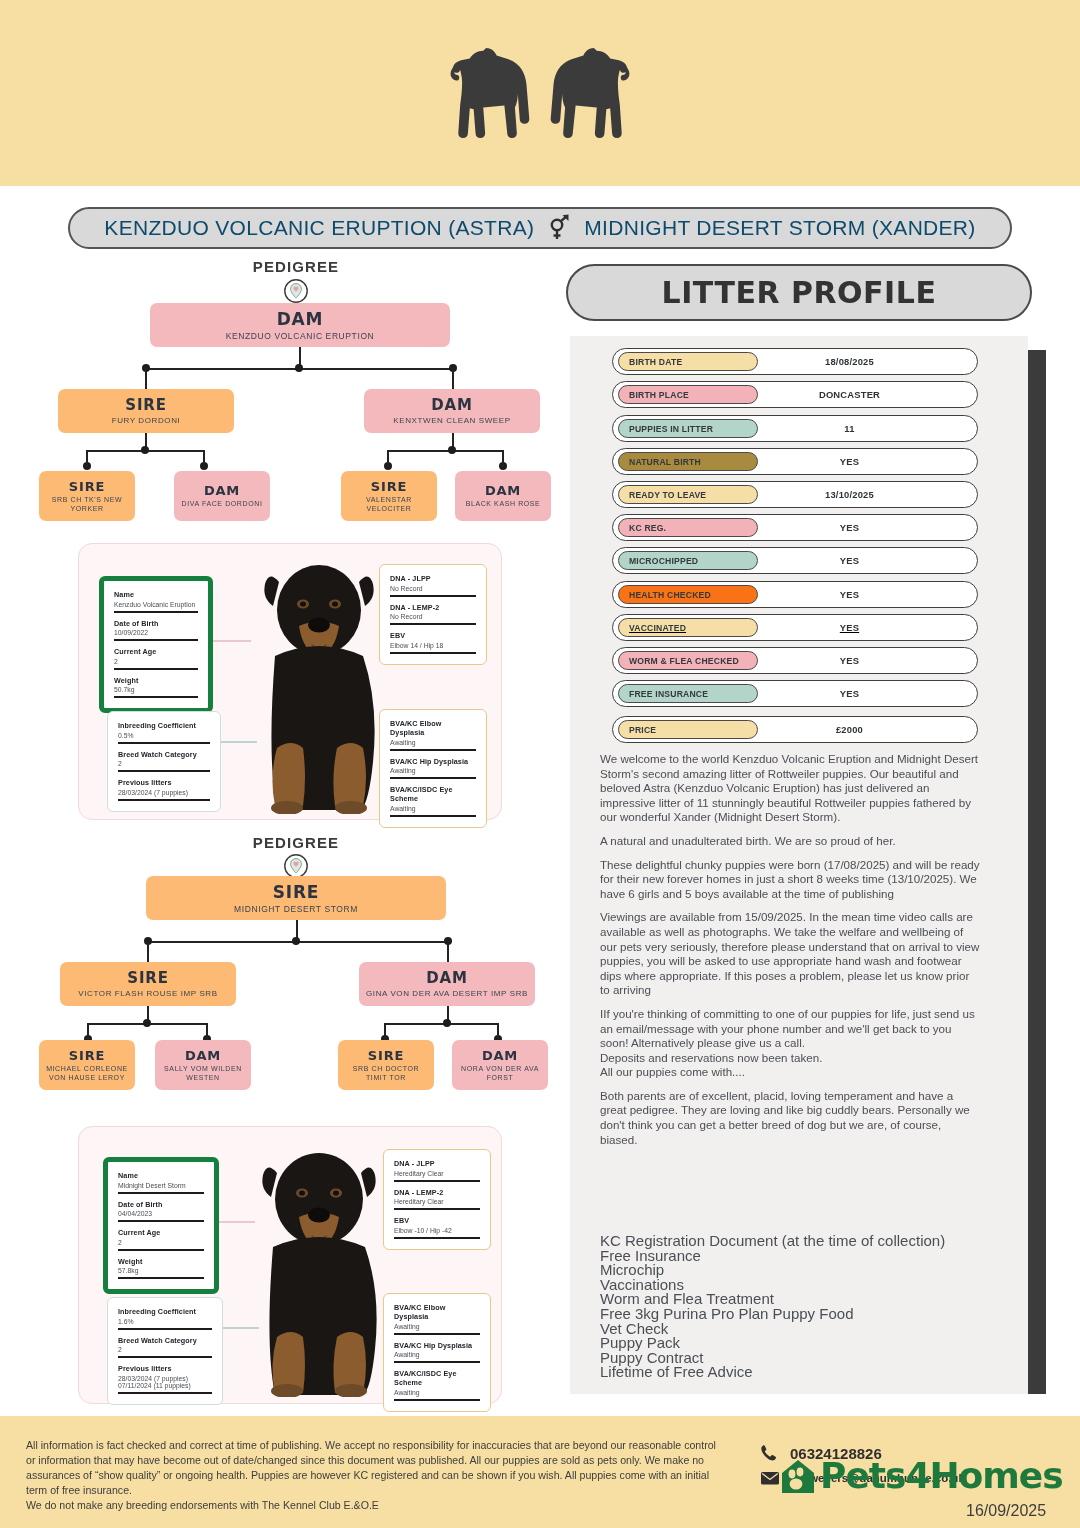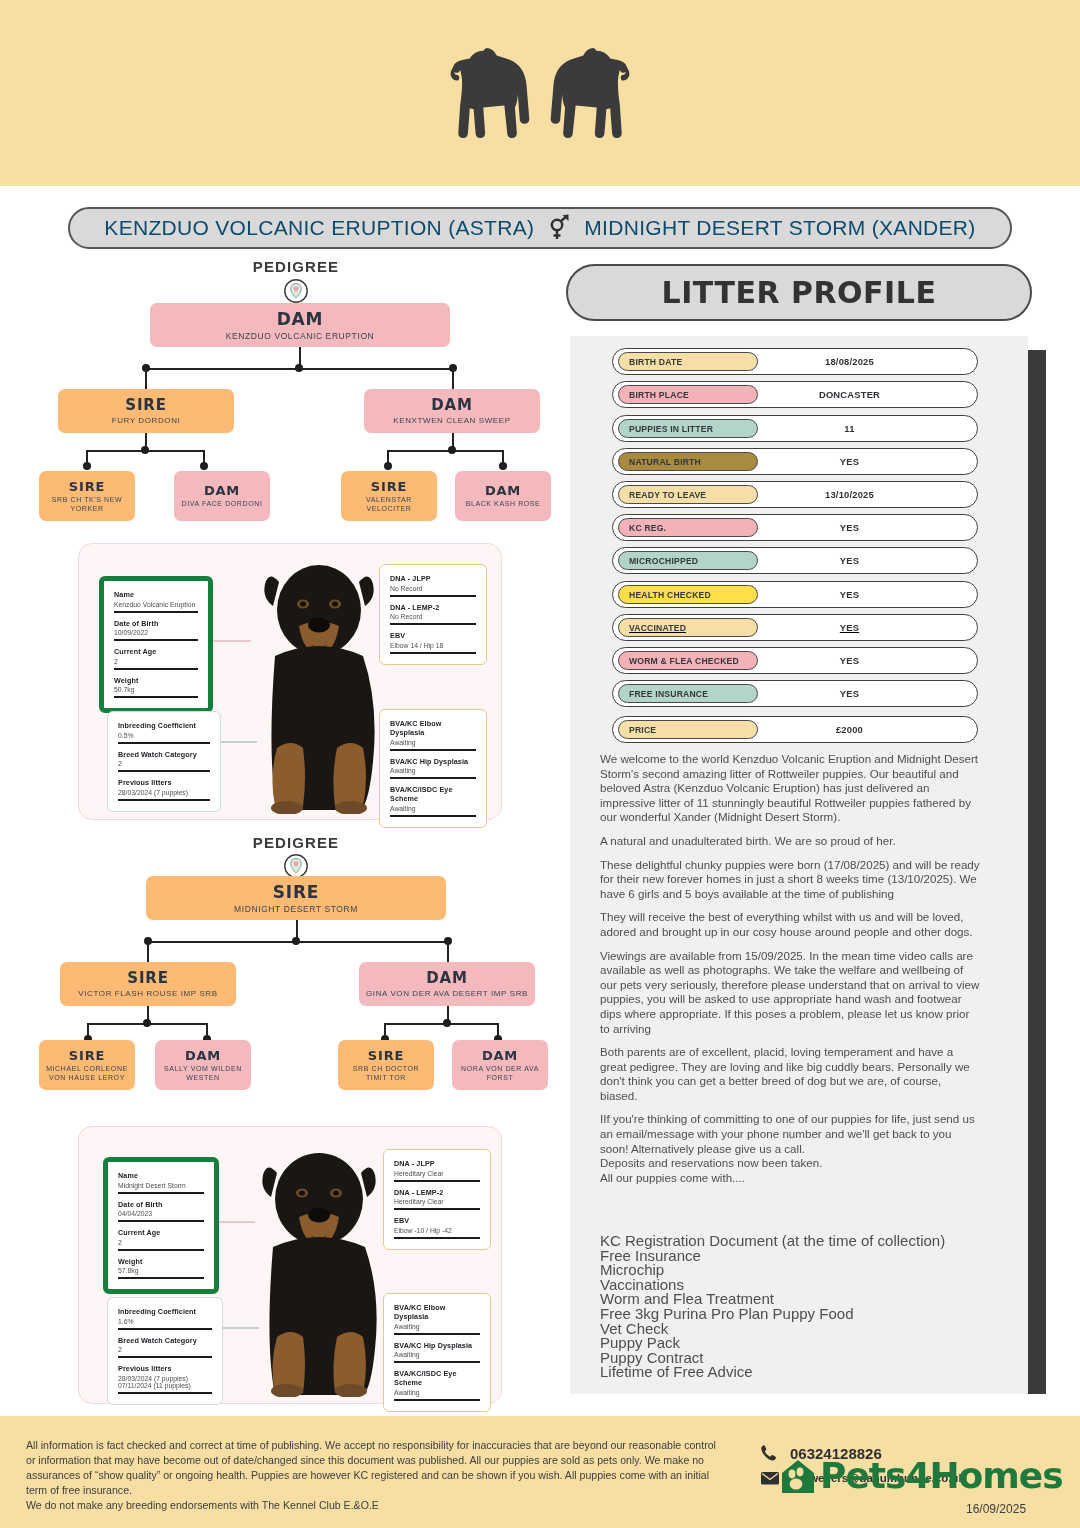--- a/index.html
+++ b/index.html
@@ -152,21 +152,21 @@
     position: absolute; left: 26px; top: 1438px; width: 690px;
     font-size: 10.6px; line-height: 15px; color: #3d3d3d;
   }
   .contact { position: absolute; left: 760px; top: 1444px; }
   .c-line { display: flex; align-items: center; gap: 10px; margin-bottom: 7px; }
   .c-line .txt { font-size: 15px; font-weight: 700; color: #2f2f2f; }
   .c-line .txt.em { font-size: 11.5px; font-weight: 600; }
   .ic { width: 20px; height: 18px; flex: none; }
   .pub-date {
     position: absolute; left: 966px; top: 1502px;
-    font-size: 12px; color: #3d3d3d;
+    font-size: 16px; color: #3d3d3d;
   }
   .watermark {
     position: absolute; left: 778px; top: 1455px;
     font-size: 36px; font-weight: 800; color: #1e7a3c;
     font-family: "DejaVu Sans", sans-serif; letter-spacing: -1px;
     display: flex; align-items: center; gap: 2px; pointer-events: none;
   }
 </style>
 </head>
 <body>
@@ -561,21 +561,21 @@
       </div>
       <div class="lp-val">YES</div>
     </div>
     <div class="lp-row" style="top: 547px;">
       <div class="lp-pill" style="background: rgb(179, 212, 200);">
         <span>MICROCHIPPED</span>
       </div>
       <div class="lp-val">YES</div>
     </div>
     <div class="lp-row" style="top: 581px;">
-      <div class="lp-pill" style="background: #fde047;">
+      <div class="lp-pill" style="background: #f97316;">
         <span>HEALTH CHECKED</span>
       </div>
       <div class="lp-val">YES</div>
     </div>
     <div class="lp-row" style="top: 614px; text-decoration: underline;">
       <div class="lp-pill" style="background: rgb(245, 223, 167);">
         <span>VACCINATED</span>
       </div>
       <div class="lp-val">YES</div>
     </div>
@@ -596,26 +596,25 @@
         <span>PRICE</span>
       </div>
       <div class="lp-val">£2000</div>
     </div>
   </div>
 
 <div class="body-text" style="top:752px" id="desc-body">
     <p style="white-space: pre-line;">We welcome to the world Kenzduo Volcanic Eruption and Midnight Desert Storm's second amazing litter of Rottweiler puppies. Our beautiful and beloved Astra (Kenzduo Volcanic Eruption) has just delivered an impressive litter of 11 stunningly beautiful Rottweiler puppies fathered by our wonderful Xander (Midnight Desert Storm).</p>
     <p style="white-space: pre-line;"> A natural and unadulterated birth. We are so proud of her.</p>
     <p style="white-space: pre-line;">These delightful chunky puppies were born (17/08/2025) and will be ready for their new forever homes in just a short 8 weeks time (13/10/2025). We have 6 girls and 5 boys available at the time of publishing</p>
-    <p style="white-space: pre-line;">They will receive the best of everything whilst with us and will be loved, adored and brought up in our cosy house around people and other dogs.</p>
     <p style="white-space: pre-line;">Viewings are available from 15/09/2025. In the mean time video calls are available as well as photographs. We take the welfare and wellbeing of our pets very seriously, therefore please understand that on arrival to view puppies, you will be asked to use appropriate hand wash and footwear dips where appropriate. If this poses a problem, please let us know prior to arriving</p>
-    <p style="white-space: pre-line;">Both parents are of excellent, placid, loving temperament and have a great pedigree. They are loving and like big cuddly bears. Personally we don't think you can get a better breed of dog but we are, of course, biased.</p>
     <p style="white-space: pre-line;"> IIf you're thinking of committing to one of our puppies for life, just send us an email/message with your phone number and we'll get back to you soon! Alternatively please give us a call.
 Deposits and reservations now been taken.
 All our puppies come with....</p>
+    <p style="white-space: pre-line;">Both parents are of excellent, placid, loving temperament and have a great pedigree. They are loving and like big cuddly bears. Personally we don't think you can get a better breed of dog but we are, of course, biased.</p>
   </div>
 <div class="incl" style="top:1234px" id="incl-list">
     <div>KC Registration Document (at the time of collection)</div>
     <div>Free Insurance</div>
     <div>Microchip</div>
     <div>Vaccinations</div>
     <div>Worm and Flea Treatment</div>
     <div>Free 3kg Purina Pro Plan Puppy Food</div>
     <div>Vet Check</div>
     <div>Puppy Pack</div>

